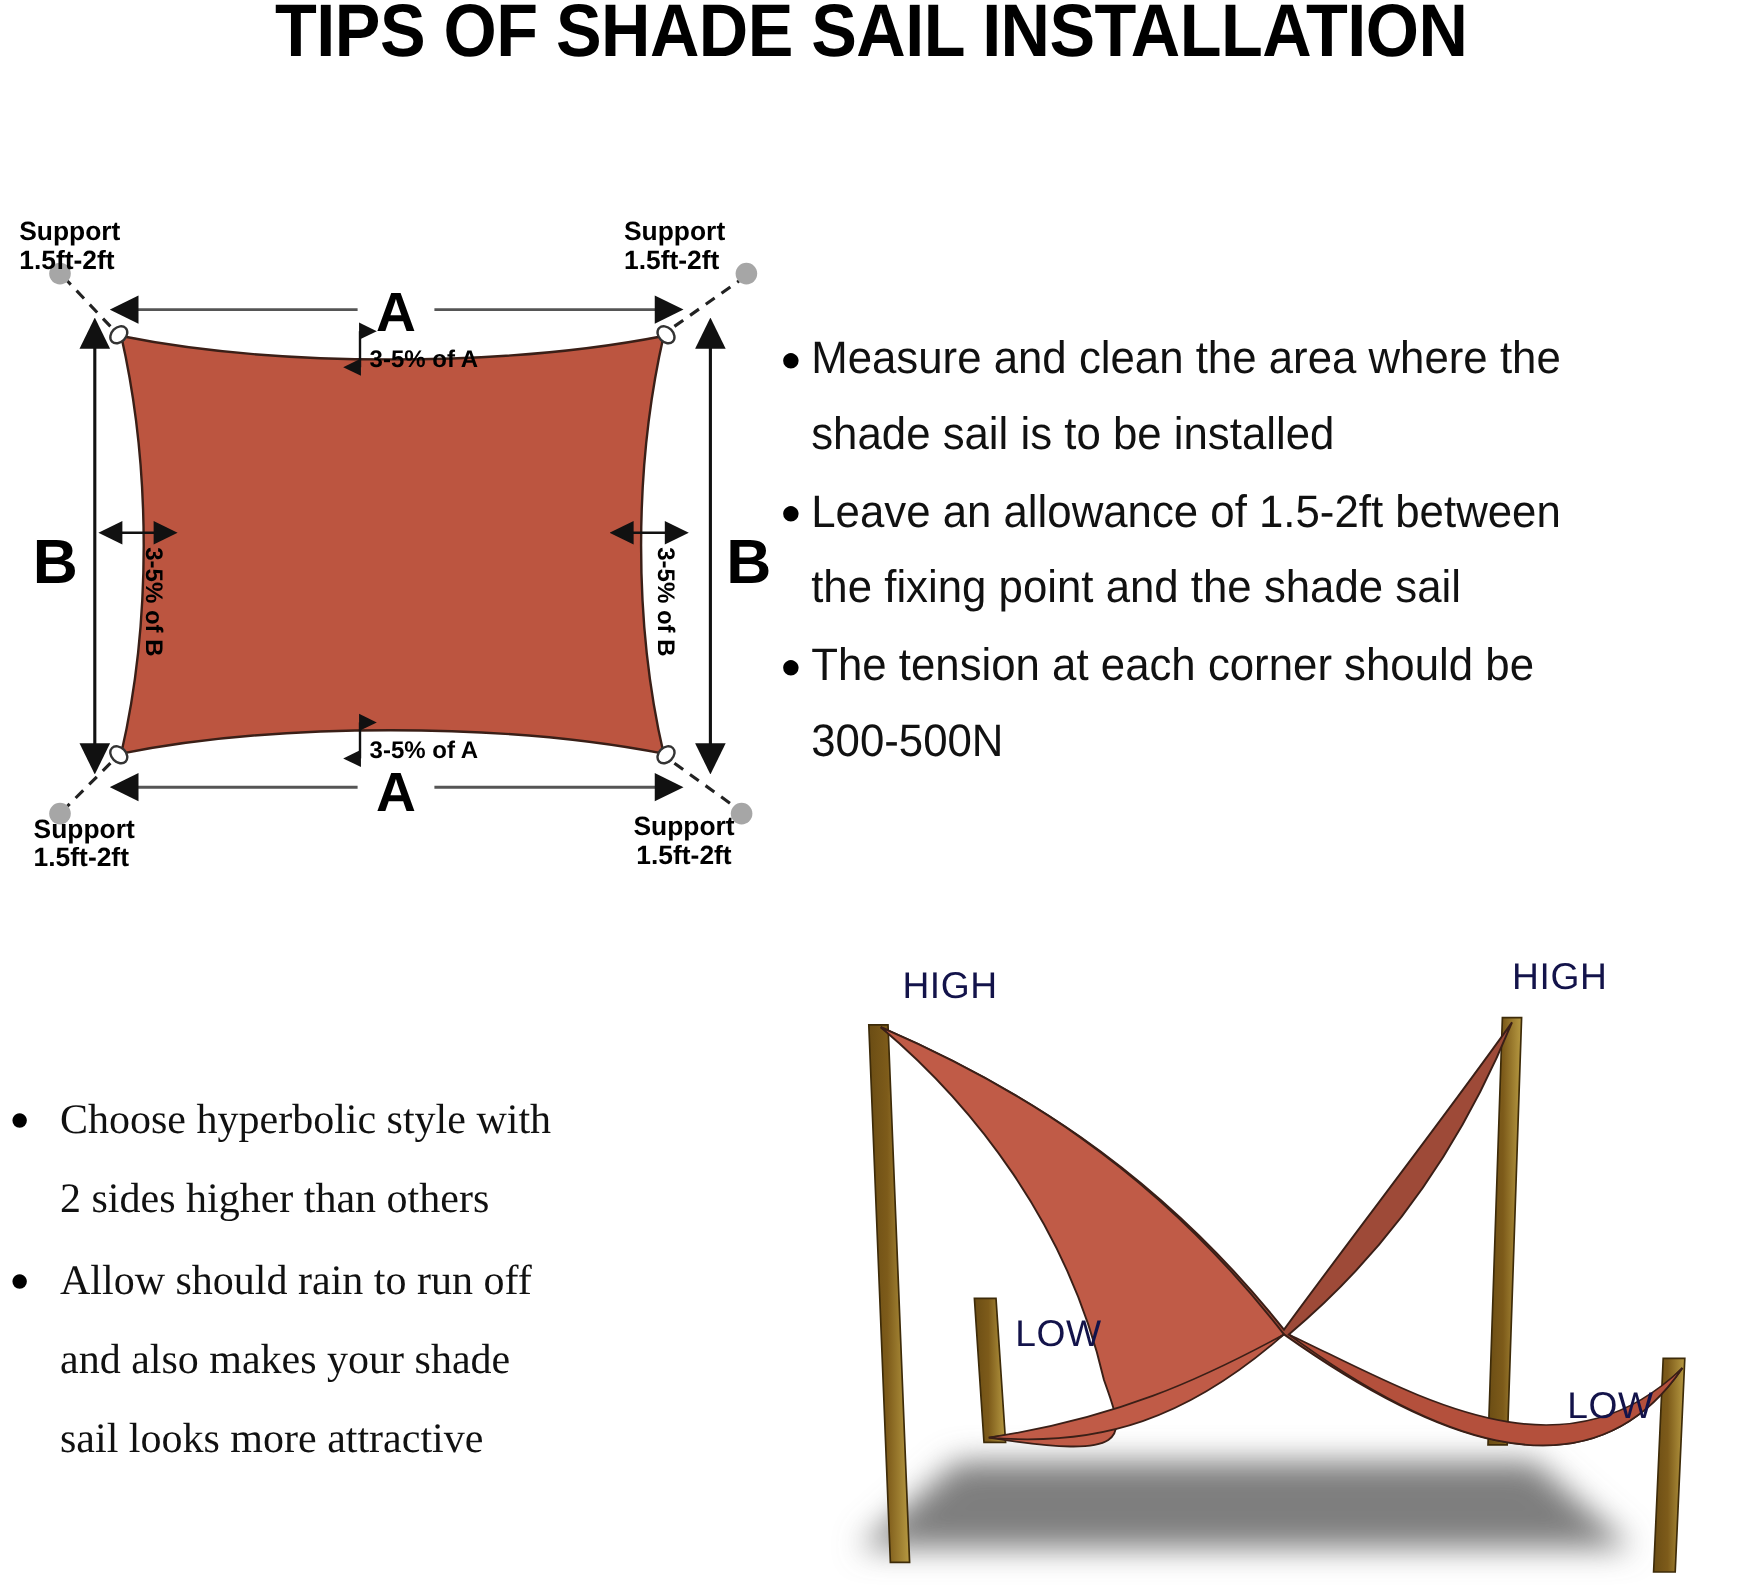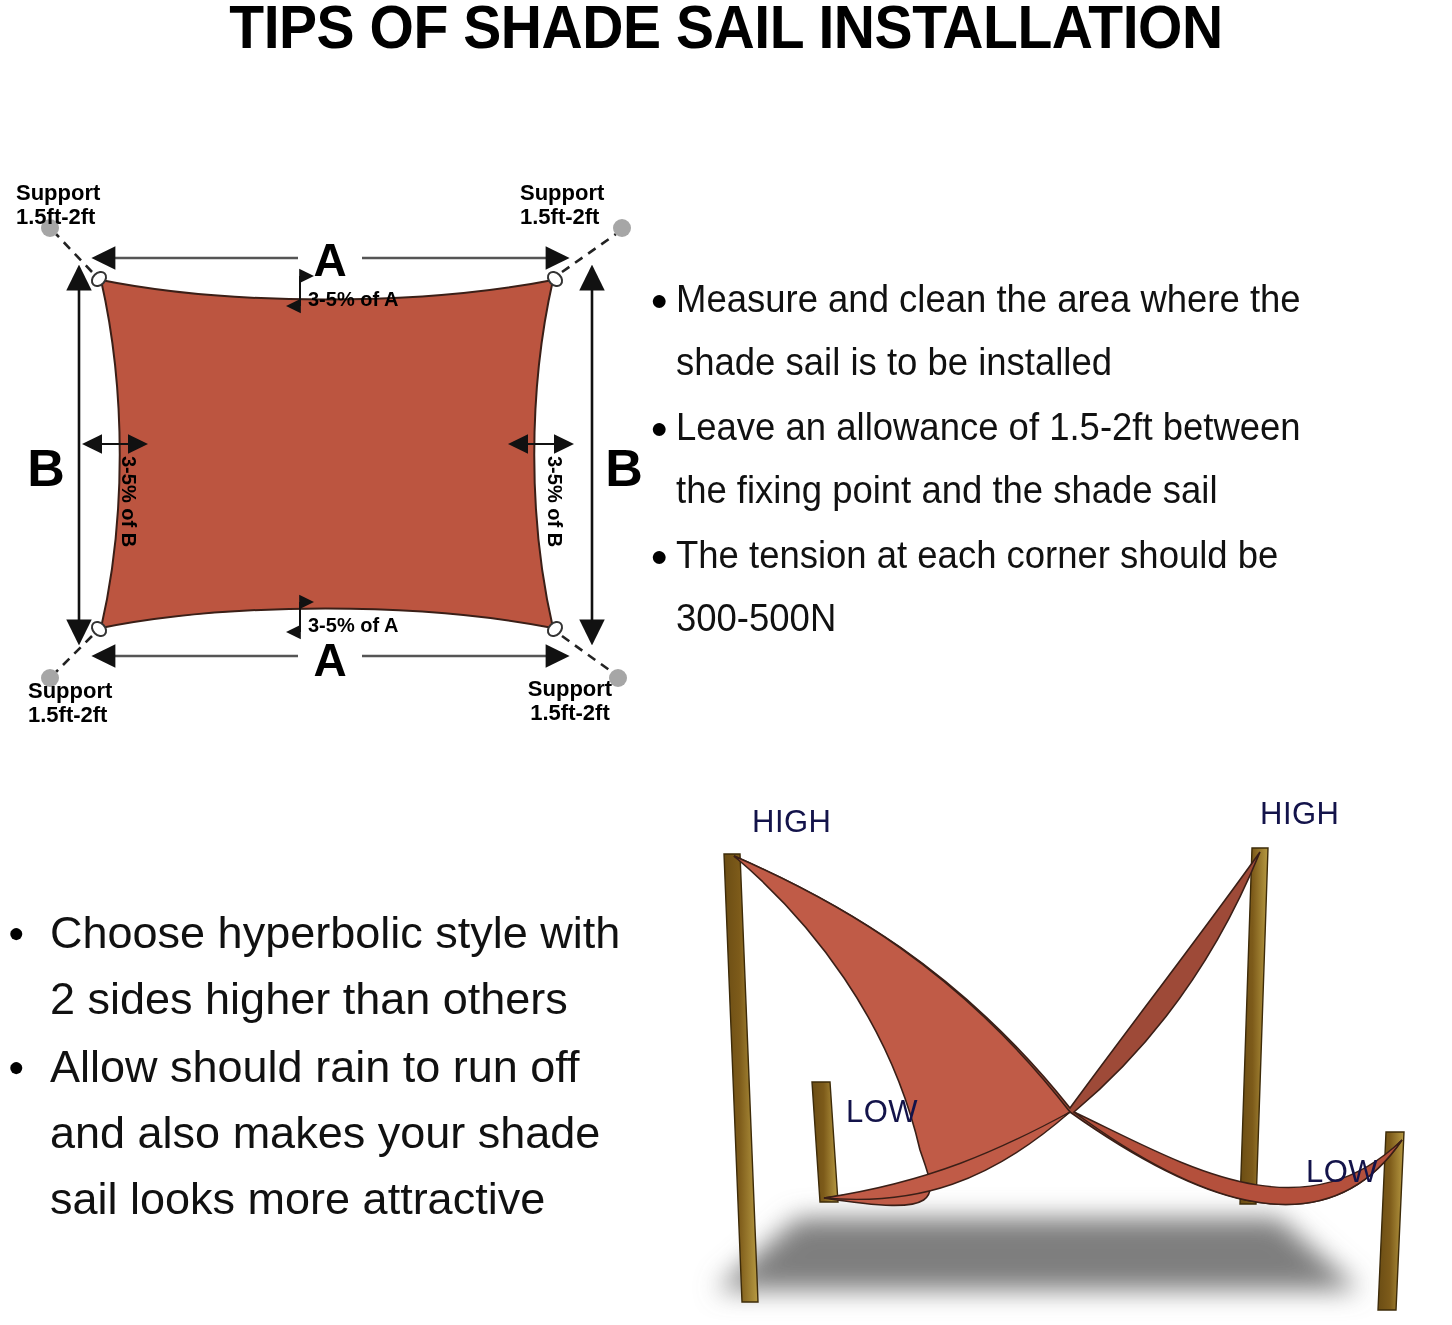--- a/index.html
+++ b/index.html
@@ -41,22 +41,22 @@
     transform:scaleX(0.96);transform-origin:0 50%;
     white-space:pre-line;
   }
 
   
   #style-list{
     left:8px;top:900px;width:640px;
   }
   #style-list .bullet-dot{width:42px;font-size:28px;line-height:66px;}
   #style-list .bullet-text{
-    font-family:Liberation Sans, sans-serif;
-    font-size:45px;line-height:66px;
+    font-family:Liberation Serif, serif;
+    font-size:35px;line-height:66px;
     transform:scaleX(1);
   }
 
   
   #hypar{left:660px;top:790px;width:792px;height:535px;}
   #hypar svg{display:block;}
   .hi-label{
     font-family:"Liberation Sans","DejaVu Sans",sans-serif;
     font-size:31px;fill:#13134a;letter-spacing:0.5px;
   }

